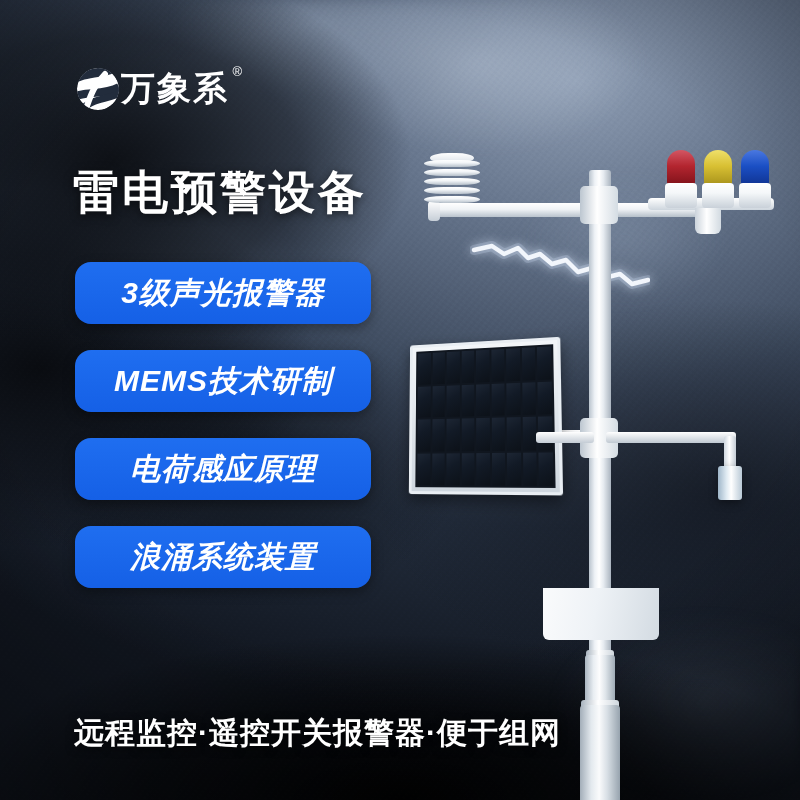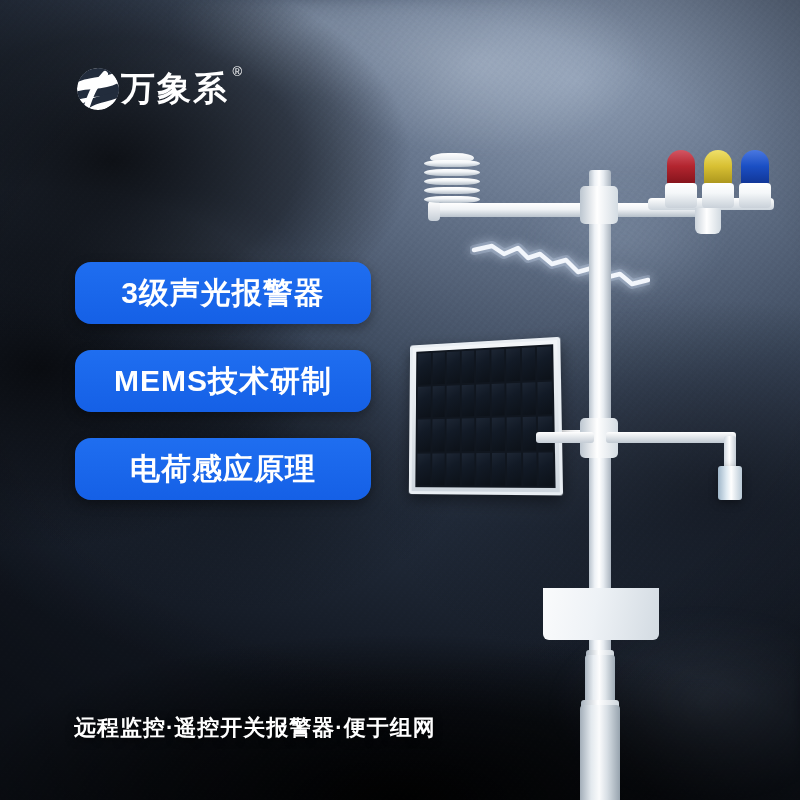--- a/index.html
+++ b/index.html
@@ -199,33 +199,33 @@
     position:absolute;top:-2px;right:-15px;font-size:13px;font-weight:normal;
   }
 
   .headline{
     position:absolute;left:73px;top:162px;
     color:#ffffff;font-size:46px;font-weight:bold;letter-spacing:3px;
     text-shadow:0 2px 10px rgba(0,0,0,.65);
     white-space:nowrap;
   }
 
-  .badges{position:absolute;left:75px;top:262px;width:296px;}
+  .badges{position:absolute;left:75px;top:262px;width:296px;font-style:italic;}
   .badge{
     height:62px;margin-bottom:26px;border-radius:16px;
     background:linear-gradient(180deg,#1f6ef0 0%,#1560e6 100%);
     display:flex;align-items:center;justify-content:center;
     color:#ffffff;font-size:30px;font-weight:bold;letter-spacing:1px;
     box-shadow:0 4px 12px rgba(0,0,0,.35);
     white-space:nowrap;
   }
 
   .tagline{
     position:absolute;left:74px;top:713px;
-    color:#ffffff;font-size:22px;font-weight:bold;letter-spacing:1px;
+    color:#ffffff;font-size:30px;font-weight:bold;letter-spacing:1px;
     text-shadow:0 2px 8px rgba(0,0,0,.7);white-space:nowrap;
   }
 </style>
 </head>
 <body>
 
 <div id="stage">
 
   <div class="sky">
     <div class="bg1"></div>
@@ -349,22 +349,24 @@
           <path d="M6 44 C 16 33, 30 34, 46 27" stroke="#222c3c" stroke-width="7" fill="none"></path>
           <path d="M30 8 C 20 18, 16 28, 12 40" stroke="#ffffff" stroke-width="6" fill="none" stroke-linecap="round"></path>
         </g>
       </svg>
     </div>
     <div class="brand-name">
       <span>万象系</span><span class="brand-reg">®</span>
     </div>
   </div>
 
+  <div class="headline">雷电预警设备</div>
 
   <div class="badges">
     <div class="badge">3级声光报警器</div>
     <div class="badge">MEMS技术研制</div>
     <div class="badge">电荷感应原理</div>
+    <div class="badge">浪涌系统装置</div>
   </div>
 
   <div class="tagline">远程监控·遥控开关报警器·便于组网</div>
 
 </div>
 
 </body></html>

